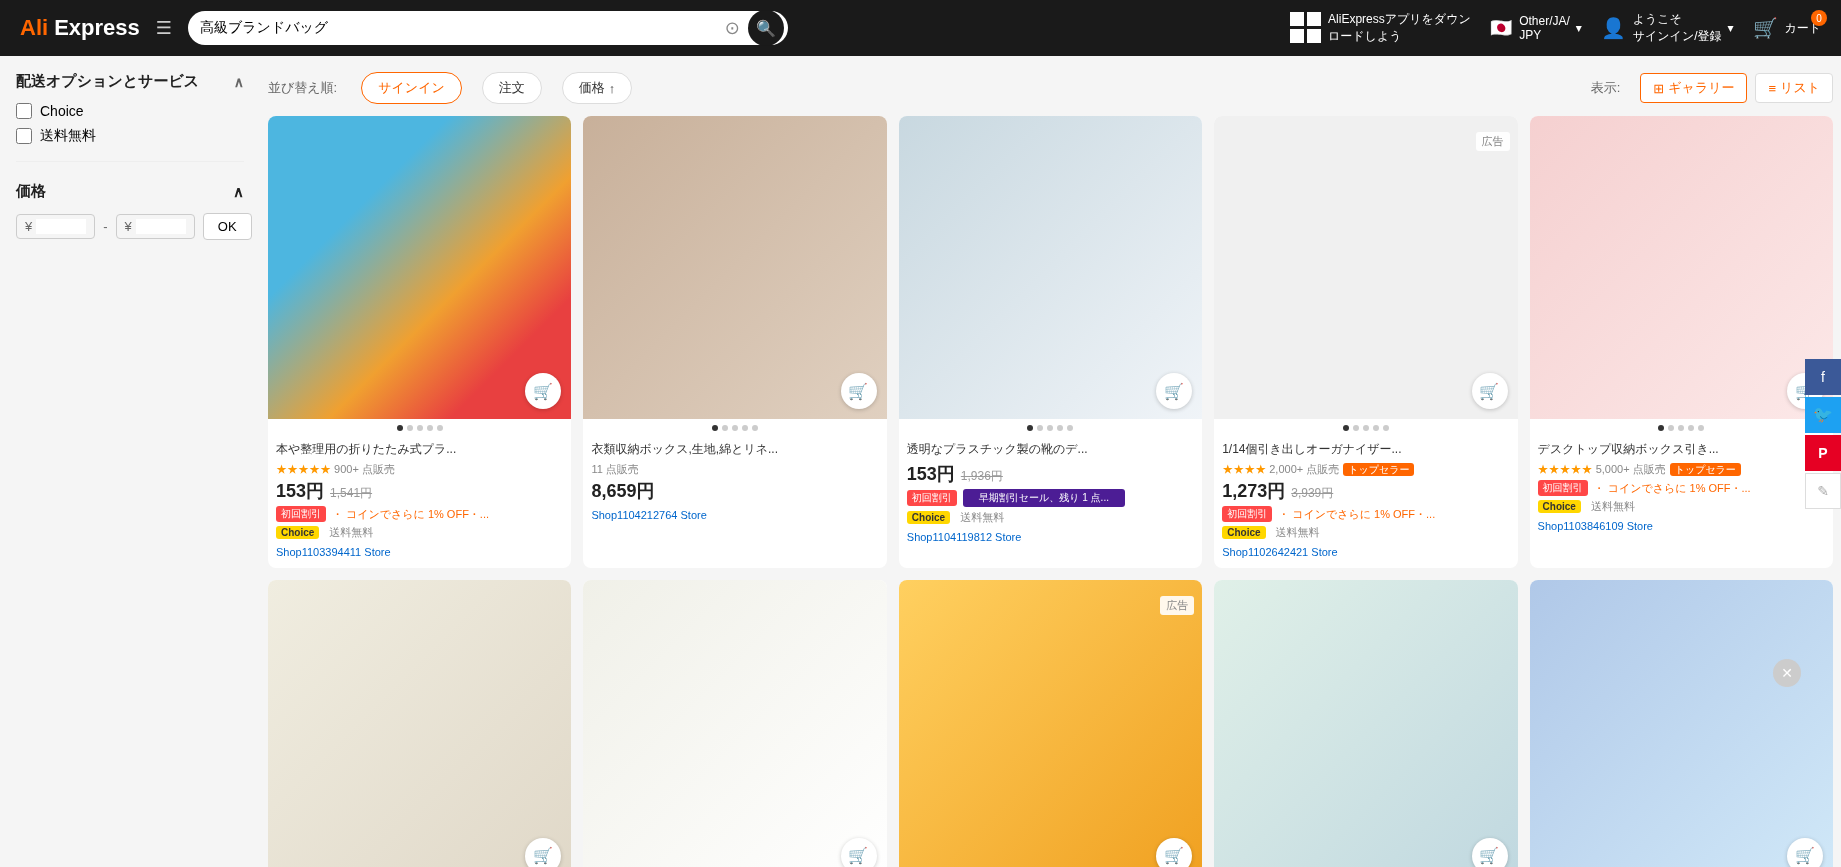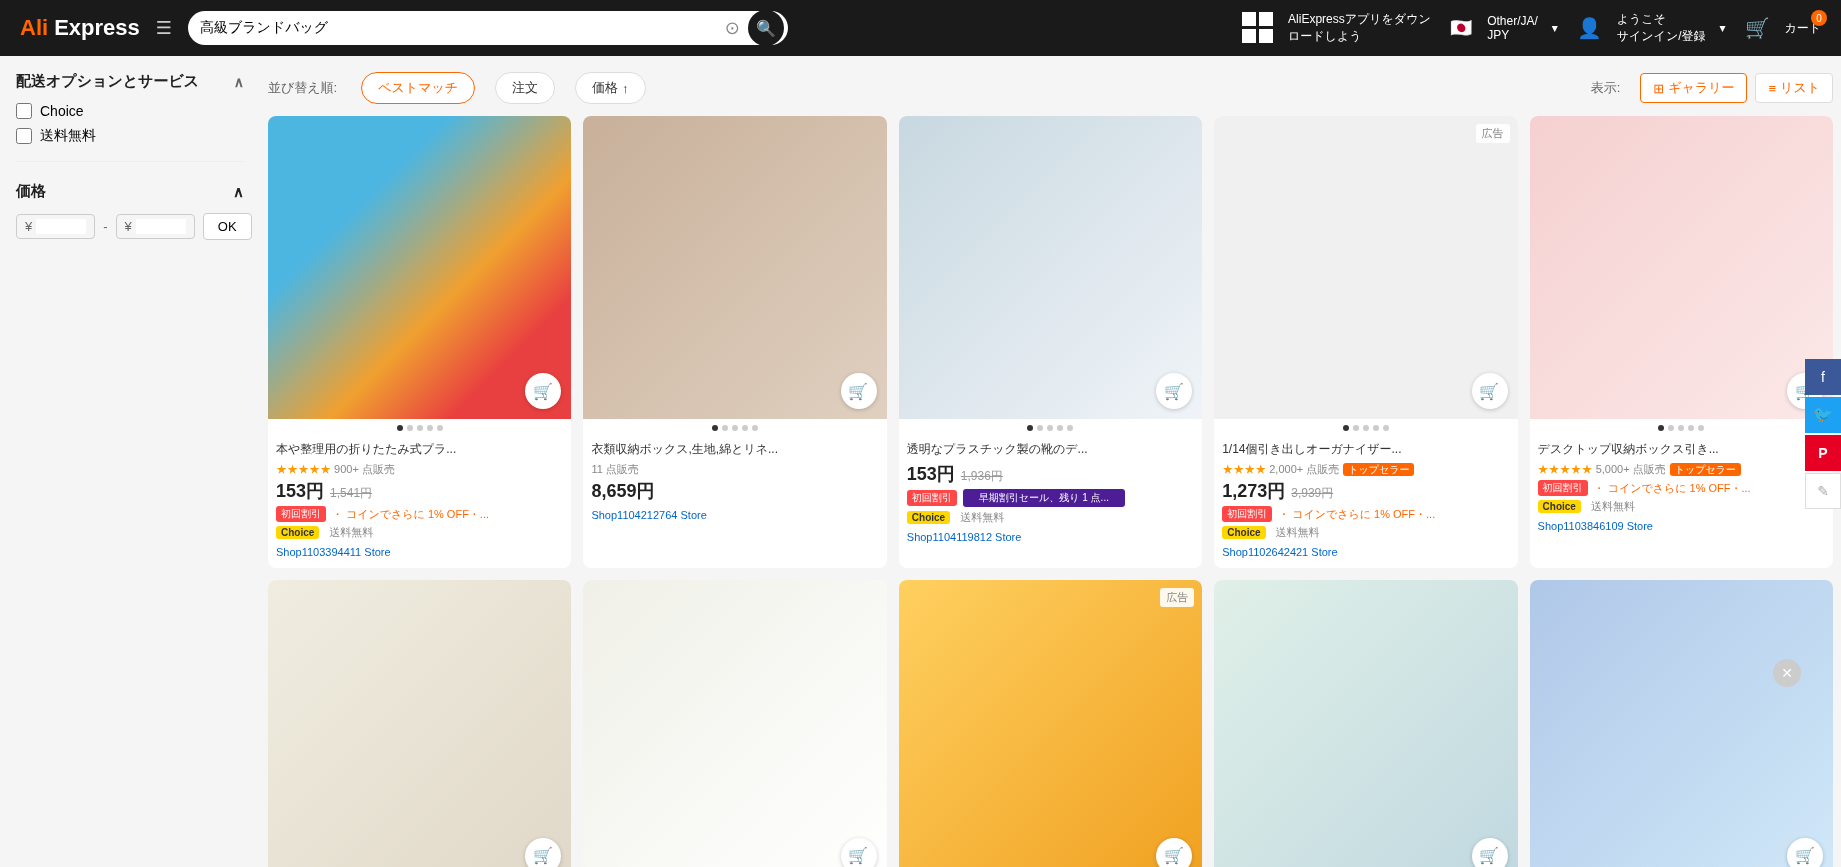--- a/index.html
+++ b/index.html
@@ -67,21 +67,21 @@
       display: flex;
       align-items: center;
       gap: 20px;
       margin-left: auto;
       color: #fff;
       font-size: 12px;
     }
     .header-item {
       display: flex;
       align-items: center;
-      gap: 14px;
+      gap: 6px;
       cursor: pointer;
       white-space: nowrap;
     }
     .qr-icon {
       width: 32px;
       height: 32px;
       display: grid;
       grid-template-columns: 1fr 1fr;
       gap: 2px;
     }
@@ -246,21 +246,21 @@
     }
     .product-img {
       width: 100%;
       aspect-ratio: 1;
       background: #e0e0e0;
       position: relative;
       overflow: hidden;
     }
     .ad-badge {
       position: absolute;
-      top: 8px;
+      top: 16px;
       right: 8px;
       background: rgba(255,255,255,0.9);
       color: #888;
       font-size: 11px;
       padding: 2px 6px;
       border-radius: 3px;
     }
     .cart-circle-btn {
       position: absolute;
       bottom: 10px;
@@ -485,21 +485,21 @@
         </div>
         <button class="price-ok-btn">OK</button>
       </div>
     </div>
   </div>
 
   <div class="content">
 
     <div class="sort-bar">
       <span class="sort-label">並び替え順:</span>
-      <button class="sort-btn active">ベストマッチ</button>
+      <button class="sort-btn active">サインイン</button>
       <button class="sort-btn">注文</button>
       <button class="sort-btn price-btn">
         <span>価格</span>
         <span>↑</span>
       </button>
       <span class="view-label">表示:</span>
       <div class="view-btns">
         <button class="view-btn active">
           <span>⊞</span>
           <span>ギャラリー</span>

